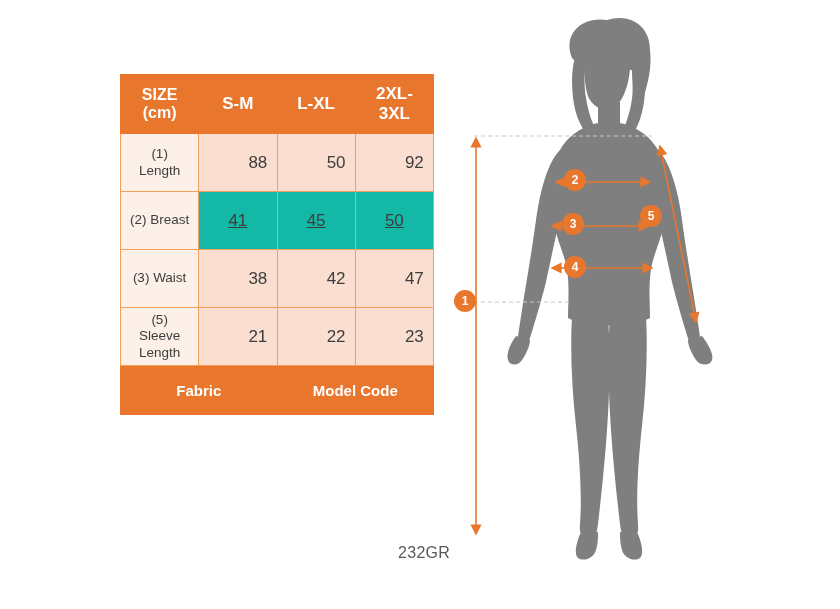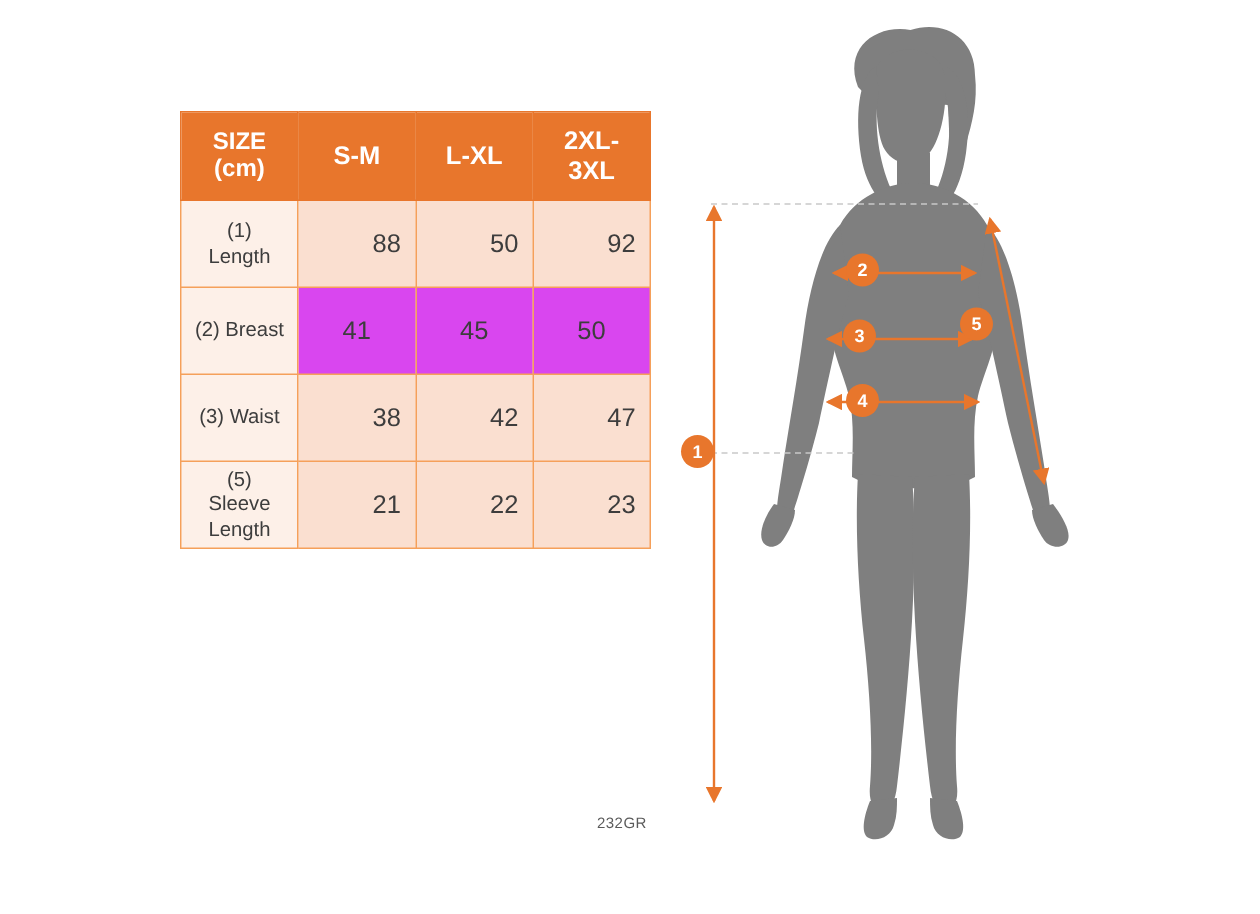--- a/index.html
+++ b/index.html
@@ -60,41 +60,42 @@
     width: 78px;
   }
   #size-table tbody tr td.val-cell {
     font-size: 17px;
   }
   #size-table tbody tr.odd td.val-cell {
     background: #fadfd0;
     padding-left: 40px;
   }
   #size-table tbody tr.even td.val-cell {
-    background: #d946ef;
+    background: #14b8a6;
+    text-decoration: underline;
   }
   .fabric-head td {
     background: #e8762c;
     color: #ffffff !important;
     font-weight: bold;
     font-size: 16px;
     height: 48px !important;
     border: 1px solid #e8762c !important;
   }
   .fabric-body td {
     background: #fdf0e8;
     height: 56px !important;
     font-size: 17px;
     line-height: 1.2;
   }
   #table-code {
     position: absolute;
     left: 398px;
     top: 544px;
-    font-size: 10px;
+    font-size: 16px;
     color: #5a5a5a;
     letter-spacing: 0.3px;
   }
   
   #figure-area {
     position: absolute;
     left: 452px;
     top: 10px;
     width: 380px;
     height: 585px;
@@ -158,20 +159,24 @@
       </tr>
       <tr class="odd">
         <td class="label-cell">
           <span>(5)</span><br>
           <span>Sleeve<br>Length</span>
         </td>
         <td class="val-cell">21</td>
         <td class="val-cell">22</td>
         <td class="val-cell">23</td>
       </tr>
+      <tr class="fabric-head">
+        <td colspan="2">Fabric</td>
+        <td colspan="2">Model Code</td>
+      </tr>
     </tbody>
   </table>
 
   <div id="table-code">232GR</div>
 
   <div id="figure-area">
     <svg width="380" height="585" viewBox="0 0 380 585">
 
       <g fill="#7f7f7f">
 

